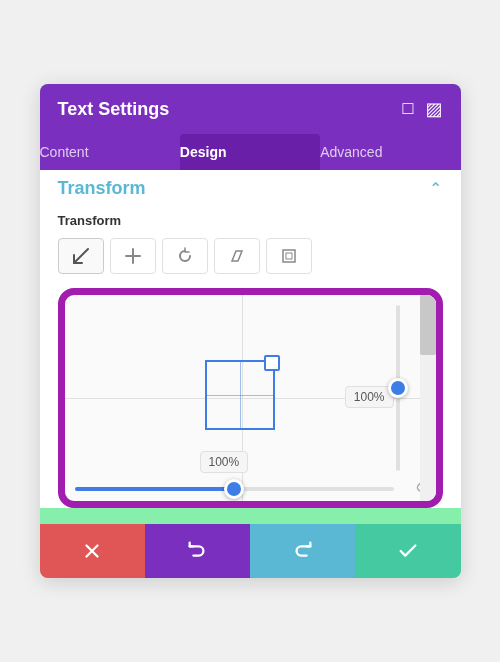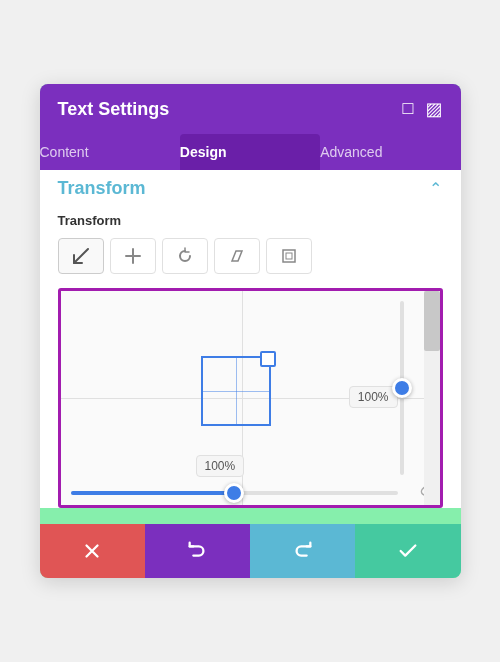--- a/index.html
+++ b/index.html
@@ -108,22 +108,22 @@
       font-size: 16px;
     }
     .transform-btn.active {
       background: #f9f9f9;
       border-color: #ccc;
     }
     
     .canvas-wrapper {
       position: relative;
       background: #fafafa;
-      border: 3px solid #a21caf;
-      border-radius: 3px;
+      border: 7px solid #a21caf;
+      border-radius: 16px;
       height: 220px;
       margin-bottom: 0;
       overflow: hidden;
     }
     
     .canvas-inner {
       position: absolute;
       top: 0; left: 0; right: 16px; bottom: 0;
     }
     

